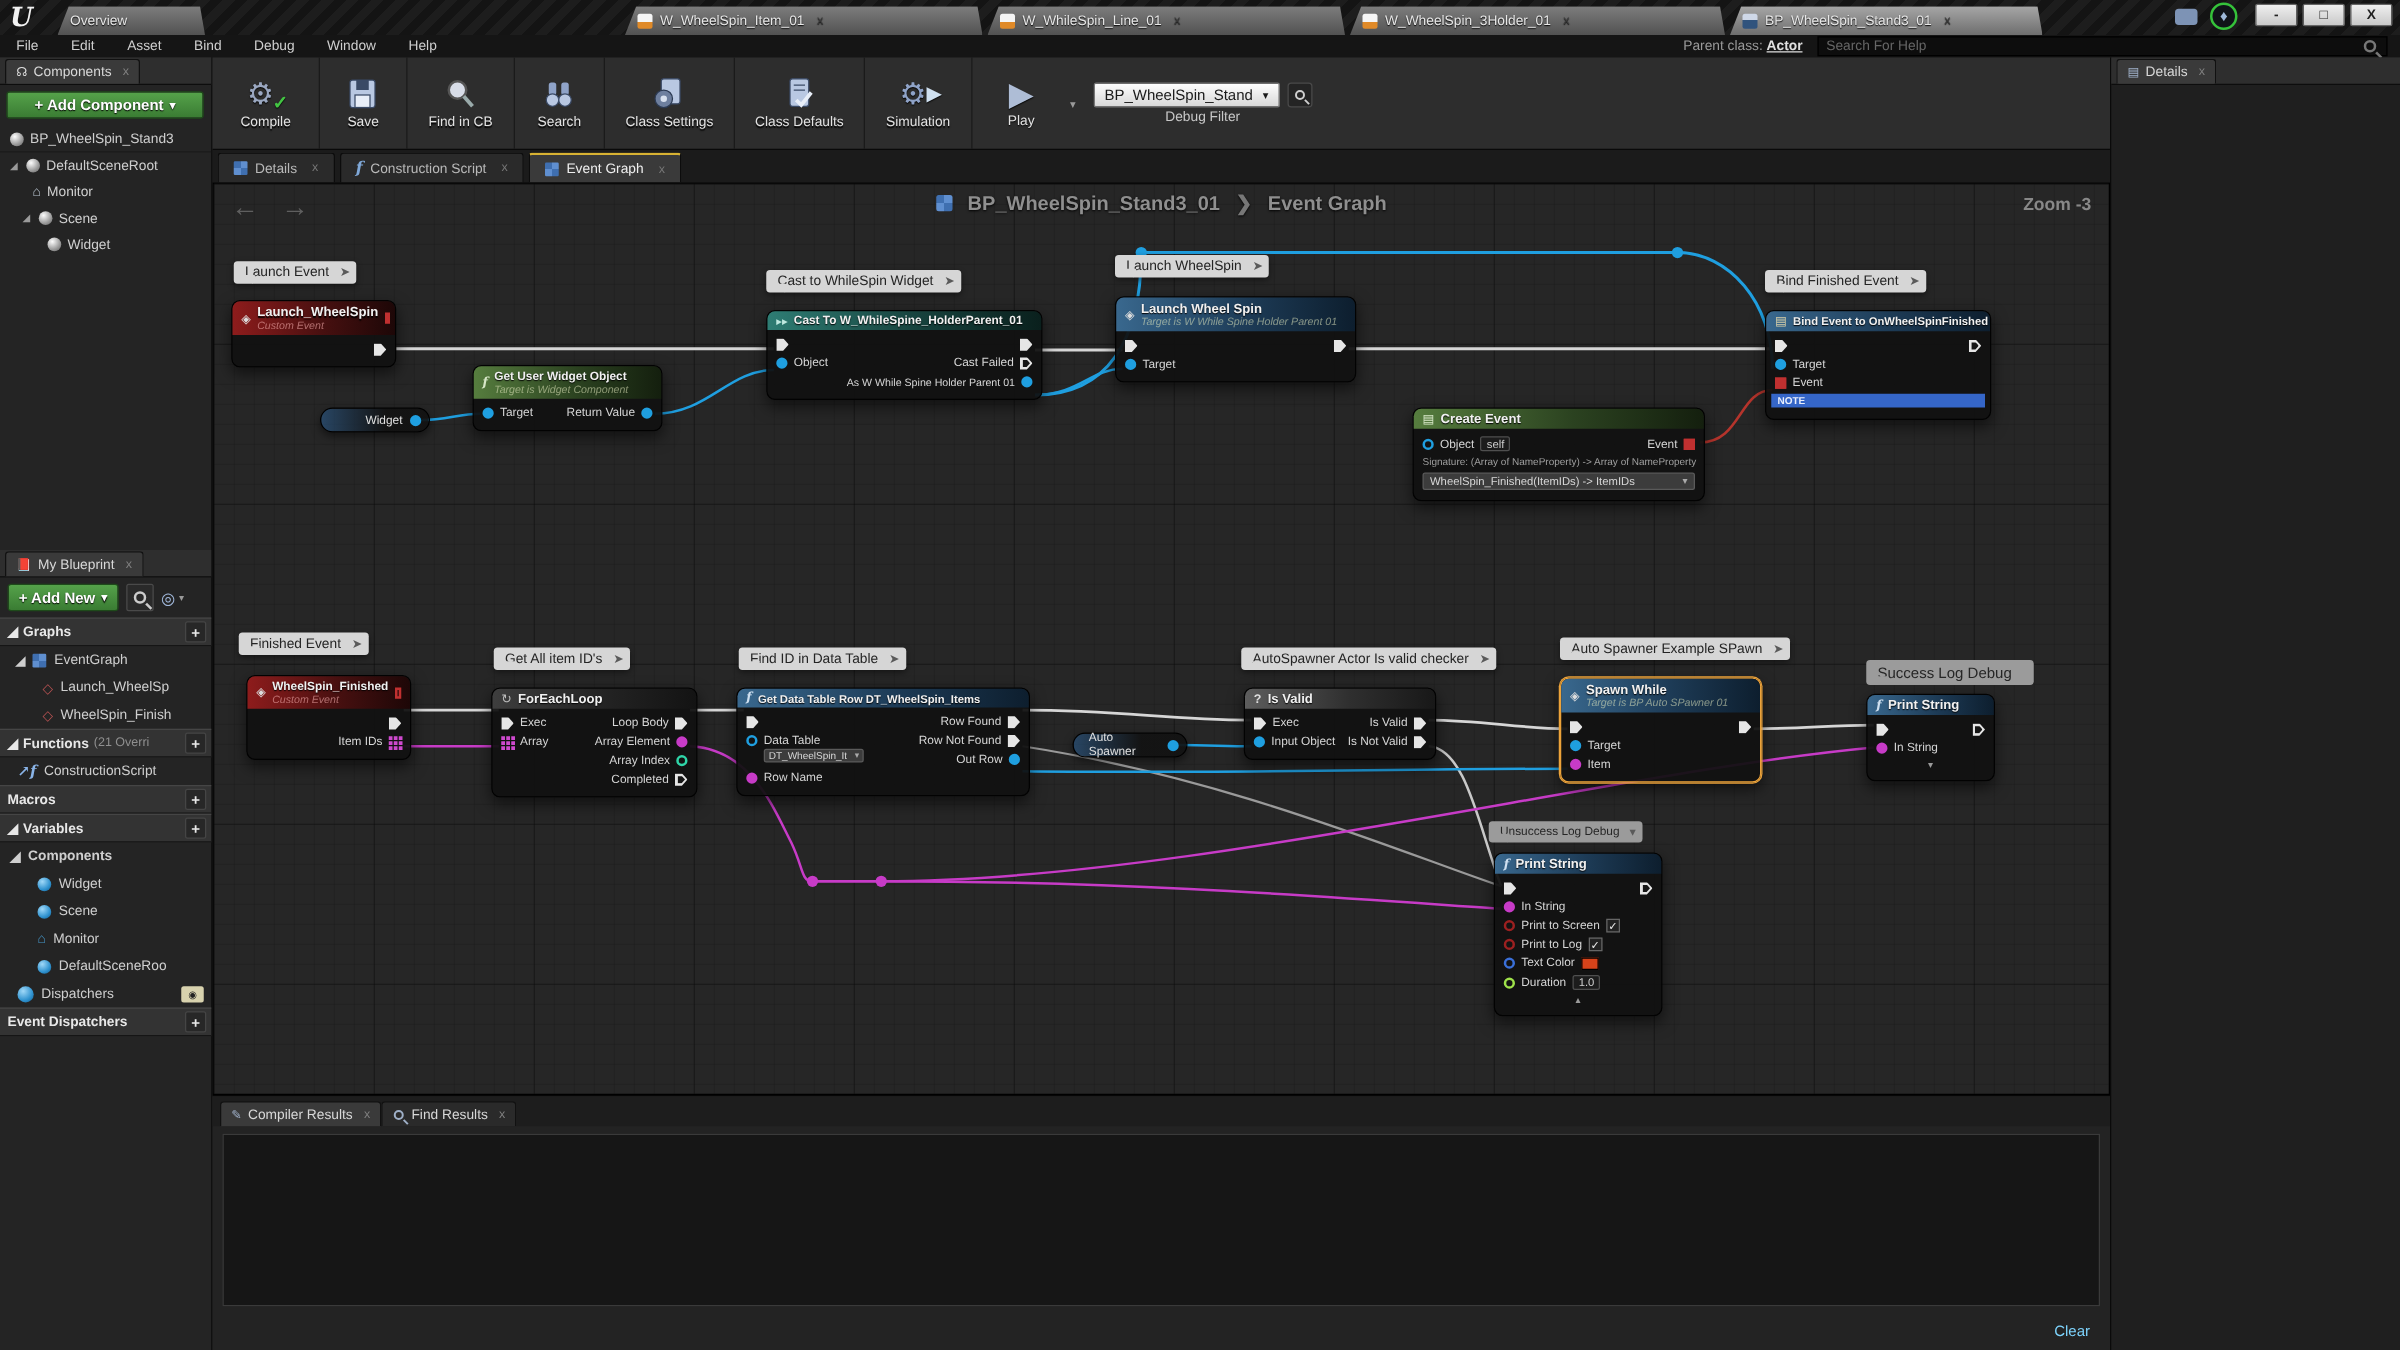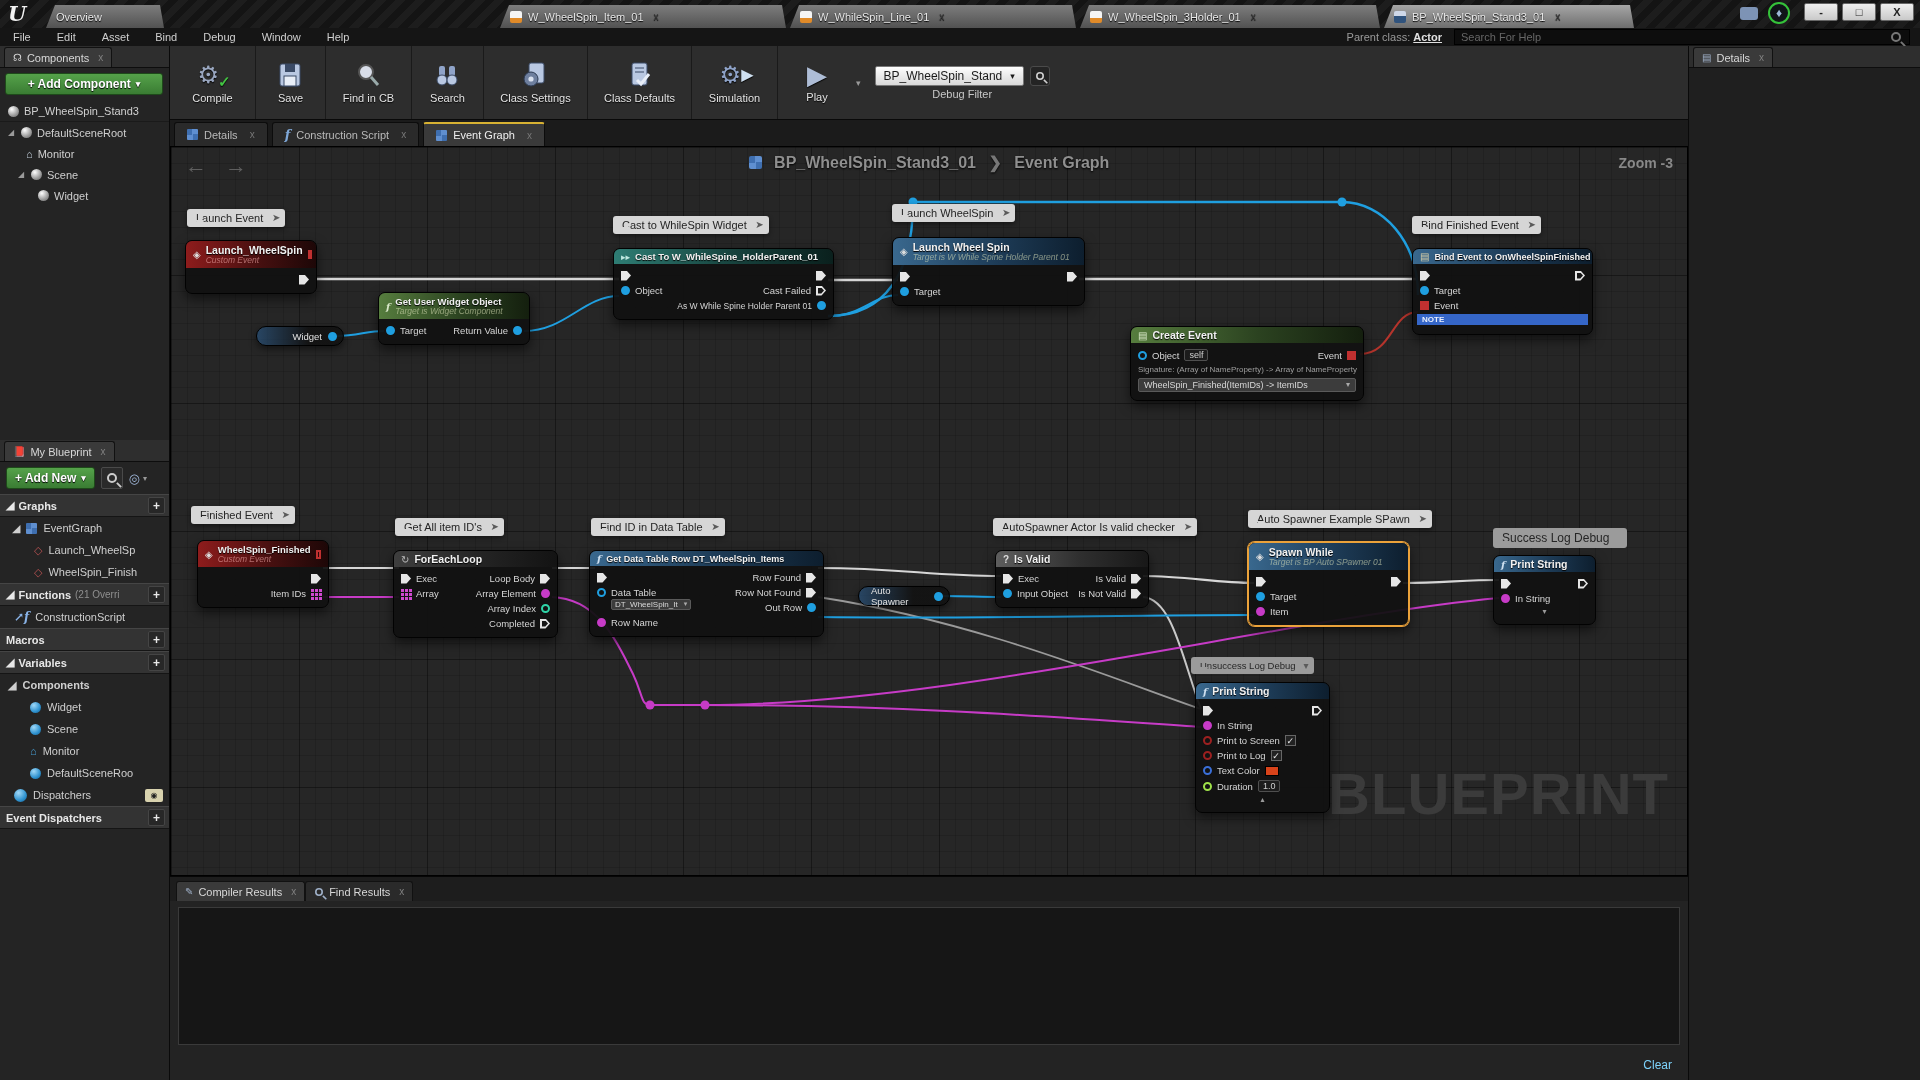--- a/index.html
+++ b/index.html
@@ -475,21 +475,20 @@
 
     <div class="canvas">
       <div class="navarrows">←→</div>
       <div class="graphtitle">
         <span class="crumbicon"></span>
         <span>BP_WheelSpin_Stand3_01</span>
         <span class="sep">❯</span>
         <span>Event Graph</span>
       </div>
       <div class="zoomlabel">Zoom -3</div>
-      <div class="watermark">BLUEPRINT</div>
 
       <svg class="wires">
 
         <path d="M146,132 L448,132" stroke="#d6d6d6" stroke-width="2.4" fill="none"></path>
         <path d="M657,133 L727,133" stroke="#d6d6d6" stroke-width="2.4" fill="none"></path>
         <path d="M908,132 L1247,132" stroke="#d6d6d6" stroke-width="2.4" fill="none"></path>
         <path d="M152,421 L228,421" stroke="#d6d6d6" stroke-width="2.2" fill="none"></path>
         <path d="M381,421 L424,421" stroke="#d6d6d6" stroke-width="2.2" fill="none"></path>
         <path d="M647,421 C730,421 760,429 830,429" stroke="#d6d6d6" stroke-width="2.2" fill="none"></path>
         <path d="M972,429 C1015,429 1045,436 1083,436" stroke="#d6d6d6" stroke-width="2.2" fill="none"></path>

